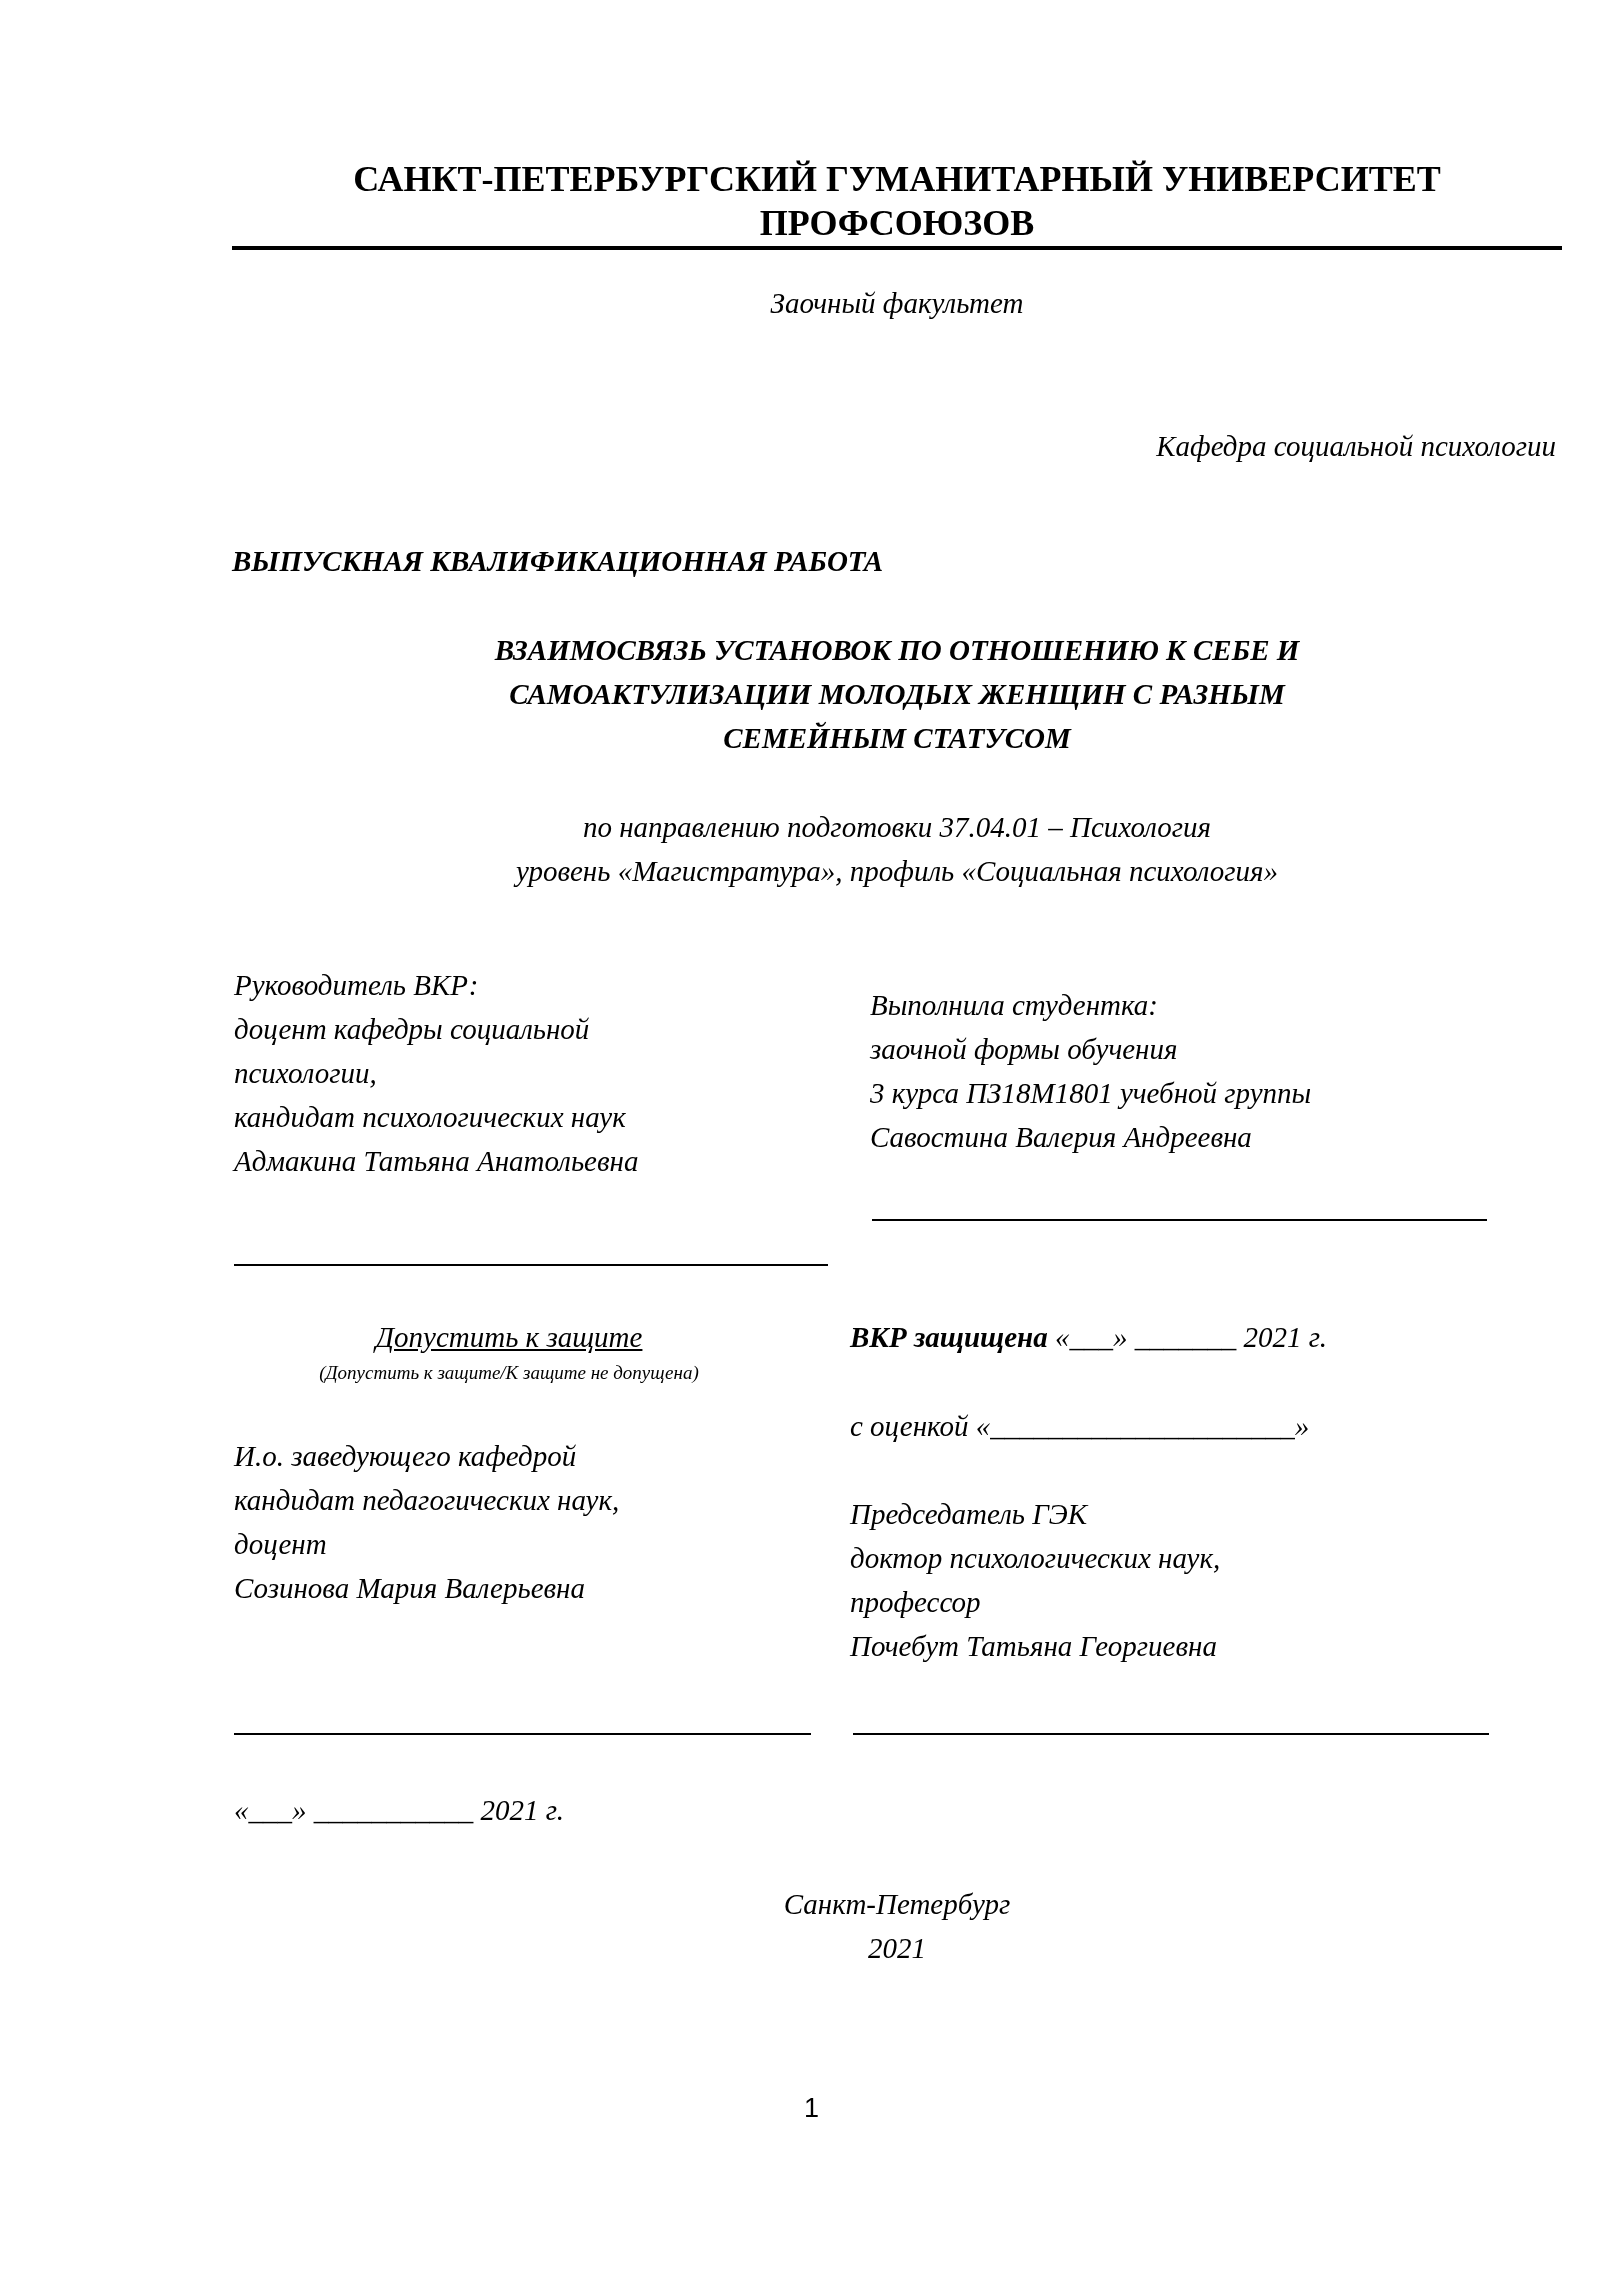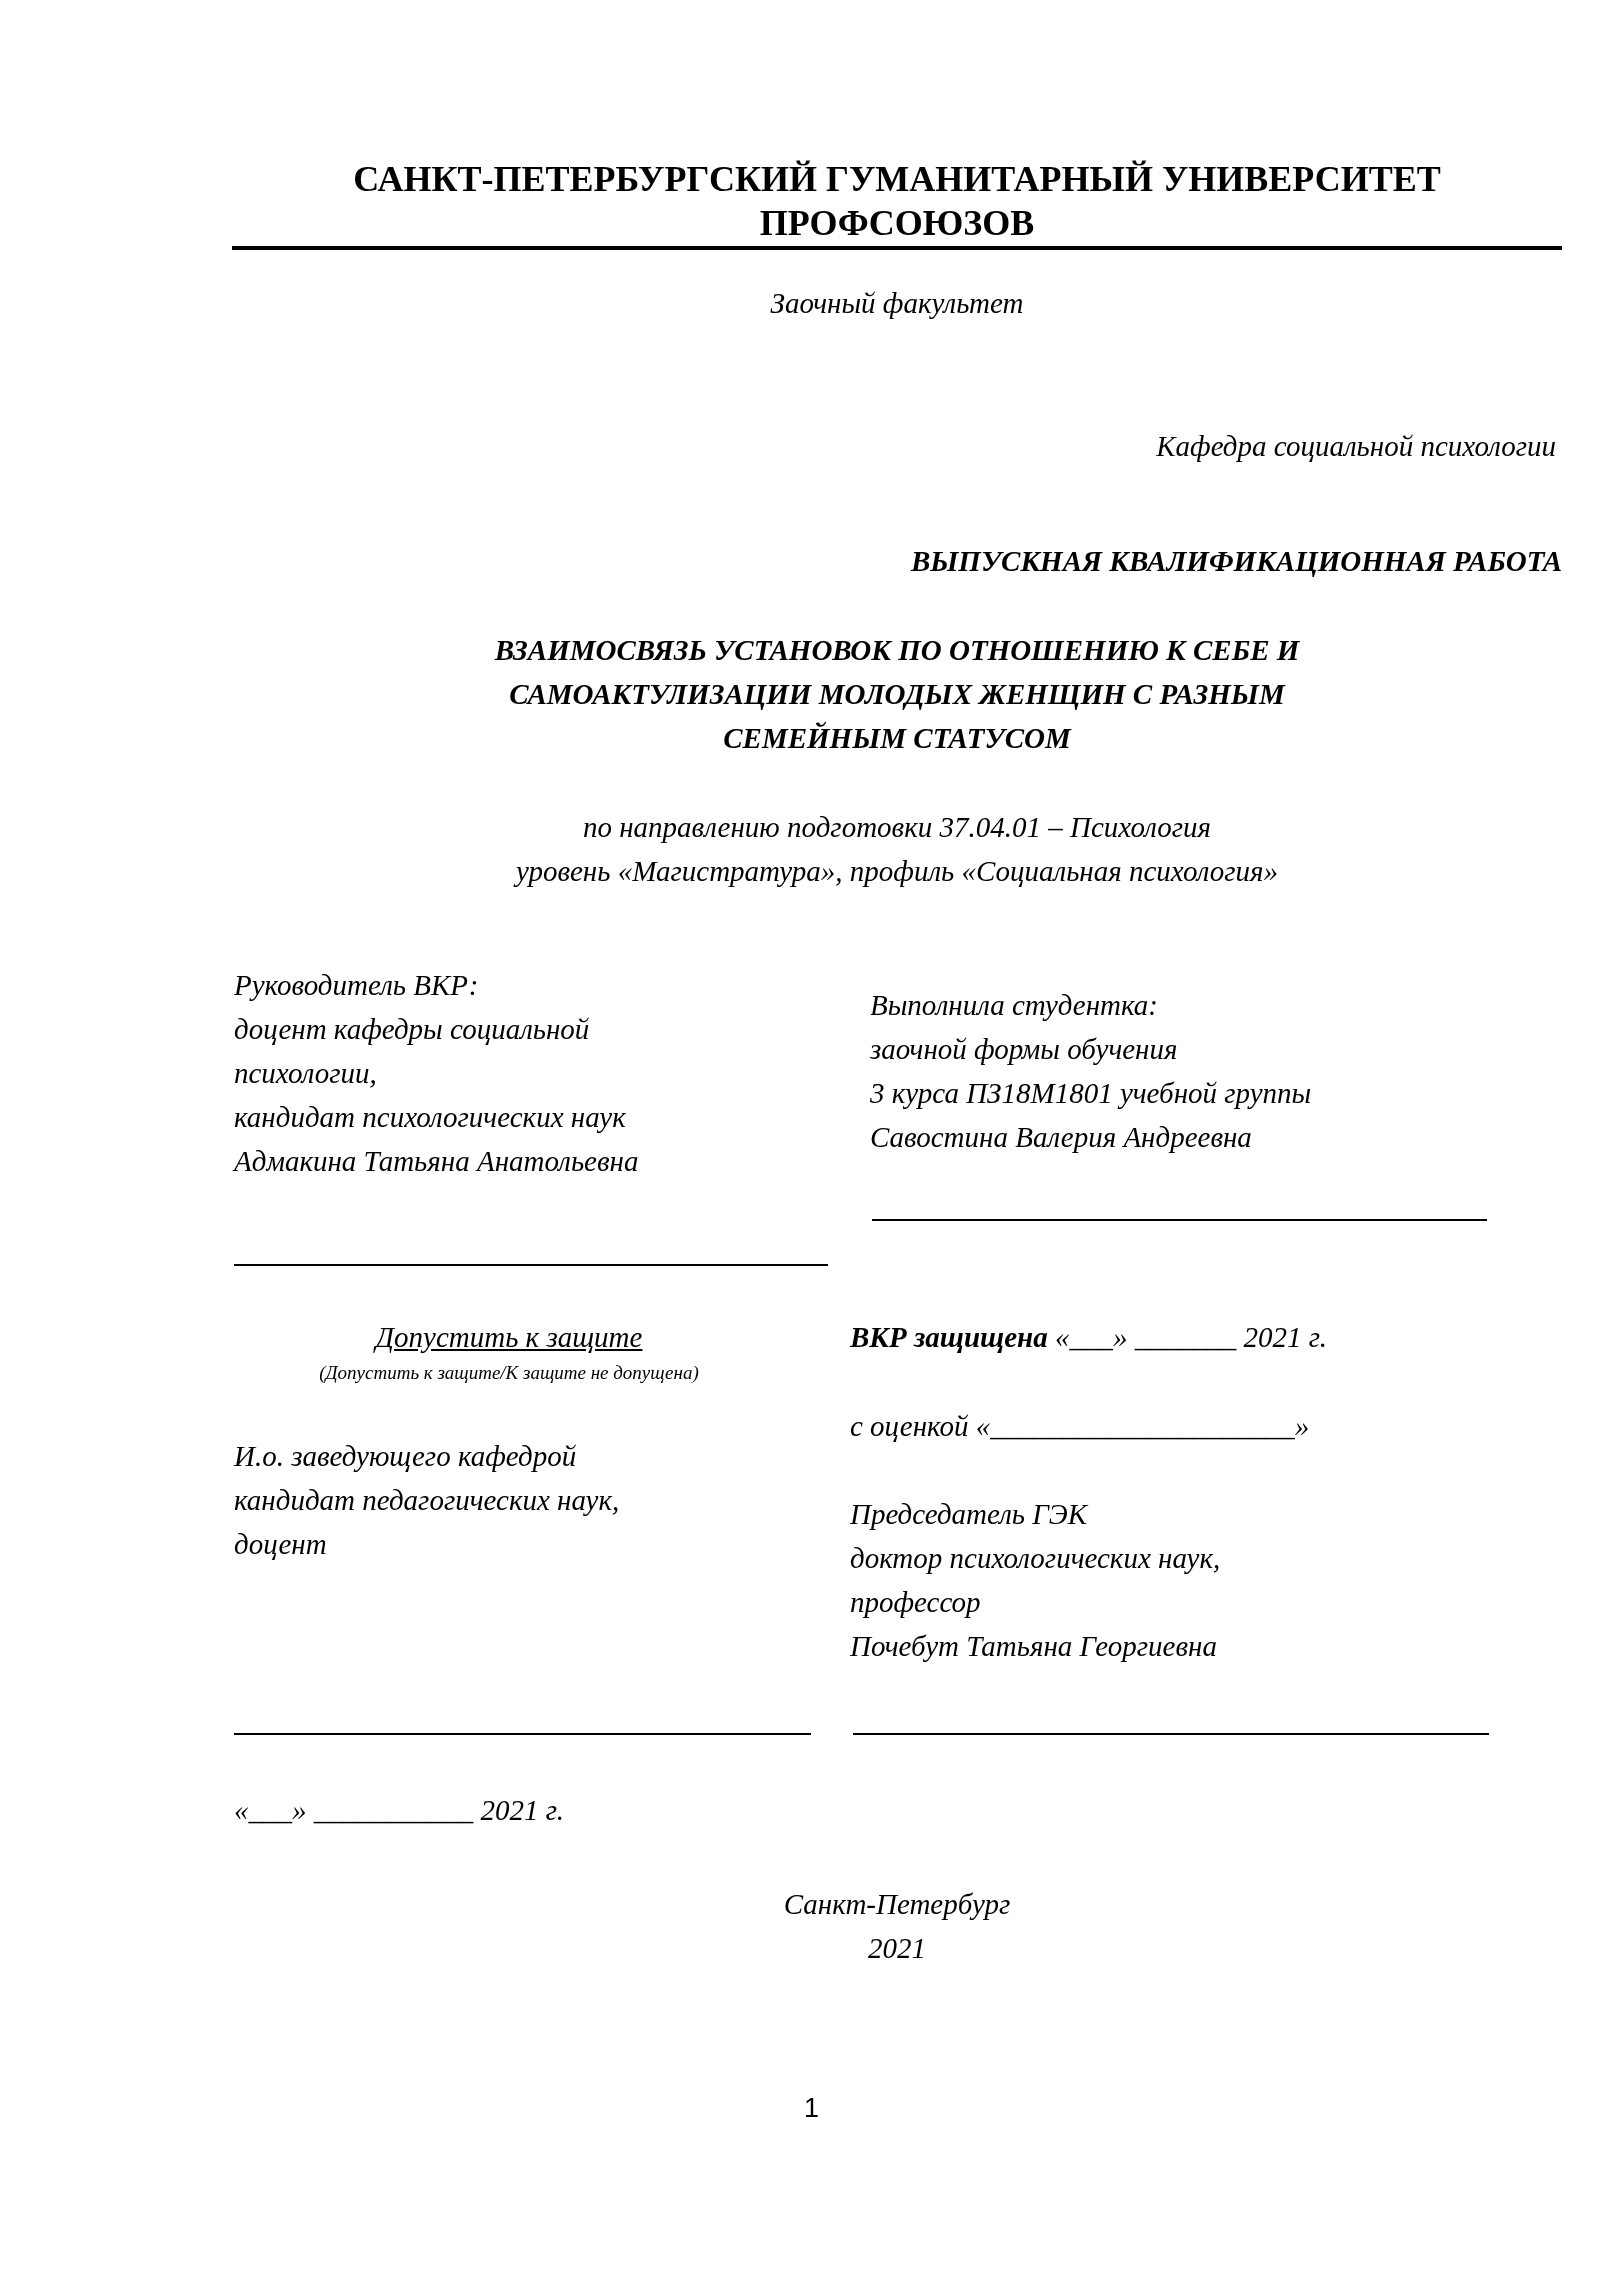--- a/index.html
+++ b/index.html
@@ -5,21 +5,21 @@
   html, body { margin:0; padding:0; background:#ffffff; }
   body { width:1623px; height:2295px; position:relative; overflow:hidden;
          font-family:"Liberation Serif", serif; color:#000; }
   .abs { position:absolute; white-space:nowrap; }
   .fs { font-size:29px; line-height:44px;font-style:italic; }
   .bold { font-weight:bold; }
   #univ { left:232px; width:1330px; top:157px; font-size:36px; line-height:44px; font-weight:bold; text-align:center; }
   #rule { left:232px; width:1330px; top:246px; height:3.9px; background:#000; }
   #faculty { left:232px; width:1330px; top:281px; text-align:center; }
   #dept { right:67px; top:424px; }
-  #worktype { left:232px; width:1330px; top:539px; font-weight:bold; text-align:right; }
+  #worktype { left:232px; width:1330px; top:539px; font-weight:bold; text-align:left; }
   #topic { left:232px; width:1330px; top:628px; font-weight:bold; text-align:center; white-space:normal; }
   #direction { left:232px; width:1330px; top:805px; text-align:center; }
   #supervisor { left:234px; top:963px; }
   #student { left:870px; top:963px;margin-top:20px; }
   .sig { position:absolute; height:2.4px; background:#000; }
   #admit-block { left:234px; width:550px; top:1315px; text-align:center; }
   #admit-label { text-decoration:underline; }
   #admit-hint { font-size:19px; line-height:28px; font-style:italic; }
   #defense { left:850px; top:1315px; }
   #grade { left:850px; top:1404px; }
@@ -76,20 +76,21 @@
 
 <div id="defense" class="abs fs">
   <span class="bold">ВКР защищена</span><span> «___» _______ 2021 г.</span>
 </div>
 <div id="grade" class="abs fs">с оценкой «_____________________»</div>
 
 <div id="head" class="abs fs">
   <span class="line">И.о. заведующего кафедрой</span>
   <span class="line">кандидат педагогических наук,</span>
   <span class="line">доцент</span>
+  <span class="line">Созинова Мария Валерьевна</span>
 </div>
 <div class="sig" style="left:234px; width:577px; top:1733px;"></div>
 
 <div id="chair" class="abs fs">
   <span class="line">Председатель ГЭК</span>
   <span class="line">доктор психологических наук,</span>
   <span class="line">профессор</span>
   <span class="line">Почебут Татьяна Георгиевна</span>
 </div>
 <div class="sig" style="left:853px; width:636px; top:1733px;"></div>

